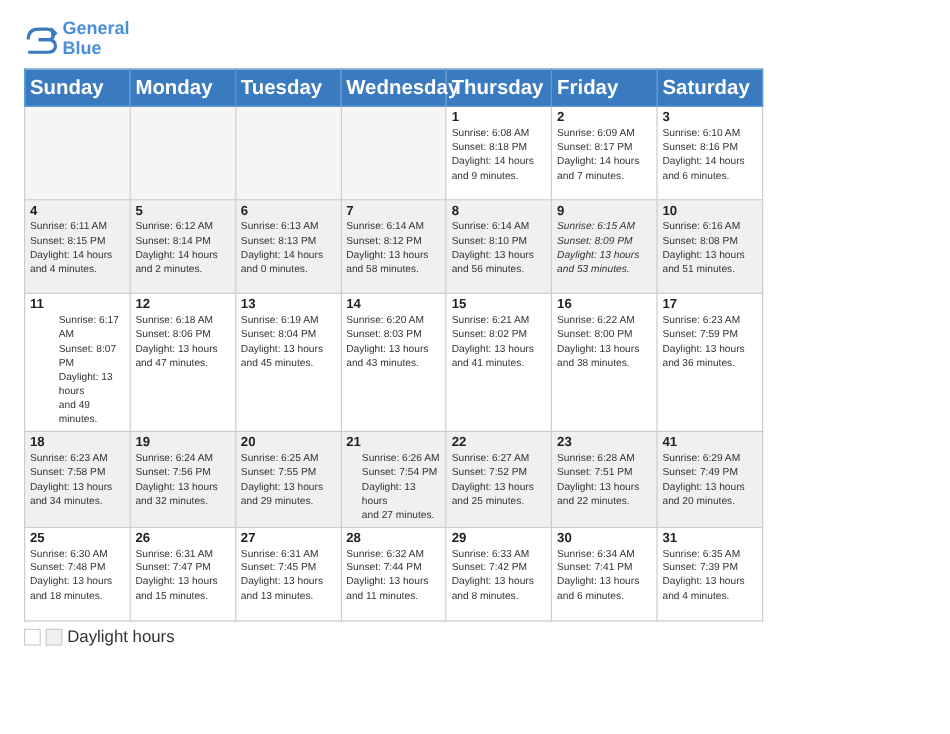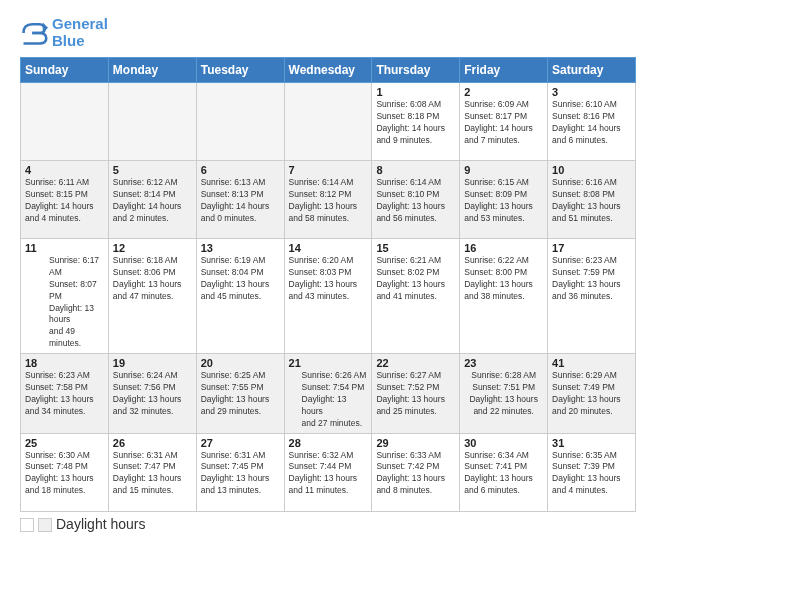--- a/index.html
+++ b/index.html
@@ -53,21 +53,21 @@
       color: #444;
     }
     .calendar-table {
       width: 100%;
       border-collapse: collapse;
       table-layout: fixed;
     }
     .calendar-table th {
       background-color: #3a7abf;
       color: #fff;
-      font-size: 12px;
+      font-size: 17px;
       font-weight: bold;
       padding: 5px 4px;
       text-align: left;
       border: 1px solid #5a9ad5;
     }
     .calendar-table td {
       border: 1px solid #ccc;
       vertical-align: top;
       padding: 3px 4px;
       font-size: 9px;
@@ -200,21 +200,21 @@
           </td>
           <td class="shaded">
             <div class="day-number">8</div>
             <div class="day-info" style="white-space: pre-line;">Sunrise: 6:14 AM
 Sunset: 8:10 PM
 Daylight: 13 hours
 and 56 minutes.</div>
           </td>
           <td class="shaded">
             <div class="day-number">9</div>
-            <div class="day-info" style="white-space: pre-line;">Sunrise: 6:15 AM
+            <div class="day-info" style="white-space: pre-line; font-style: italic;">Sunrise: 6:15 AM
 Sunset: 8:09 PM
 Daylight: 13 hours
 and 53 minutes.</div>
           </td>
           <td class="shaded">
             <div class="day-number">10</div>
             <div class="day-info" style="white-space: pre-line;">Sunrise: 6:16 AM
 Sunset: 8:08 PM
 Daylight: 13 hours
 and 51 minutes.</div>
@@ -302,21 +302,21 @@
           </td>
           <td class="shaded">
             <div class="day-number">22</div>
             <div class="day-info" style="white-space: pre-line;">Sunrise: 6:27 AM
 Sunset: 7:52 PM
 Daylight: 13 hours
 and 25 minutes.</div>
           </td>
           <td class="shaded">
             <div class="day-number">23</div>
-            <div class="day-info" style="white-space: pre-line; text-align: center;">Sunrise: 6:28 AM
+            <div class="day-info" style="white-space: pre-line;">Sunrise: 6:28 AM
 Sunset: 7:51 PM
 Daylight: 13 hours
 and 22 minutes.</div>
           </td>
           <td class="shaded">
             <div class="day-number">41</div>
             <div class="day-info" style="white-space: pre-line;">Sunrise: 6:29 AM
 Sunset: 7:49 PM
 Daylight: 13 hours
 and 20 minutes.</div>

